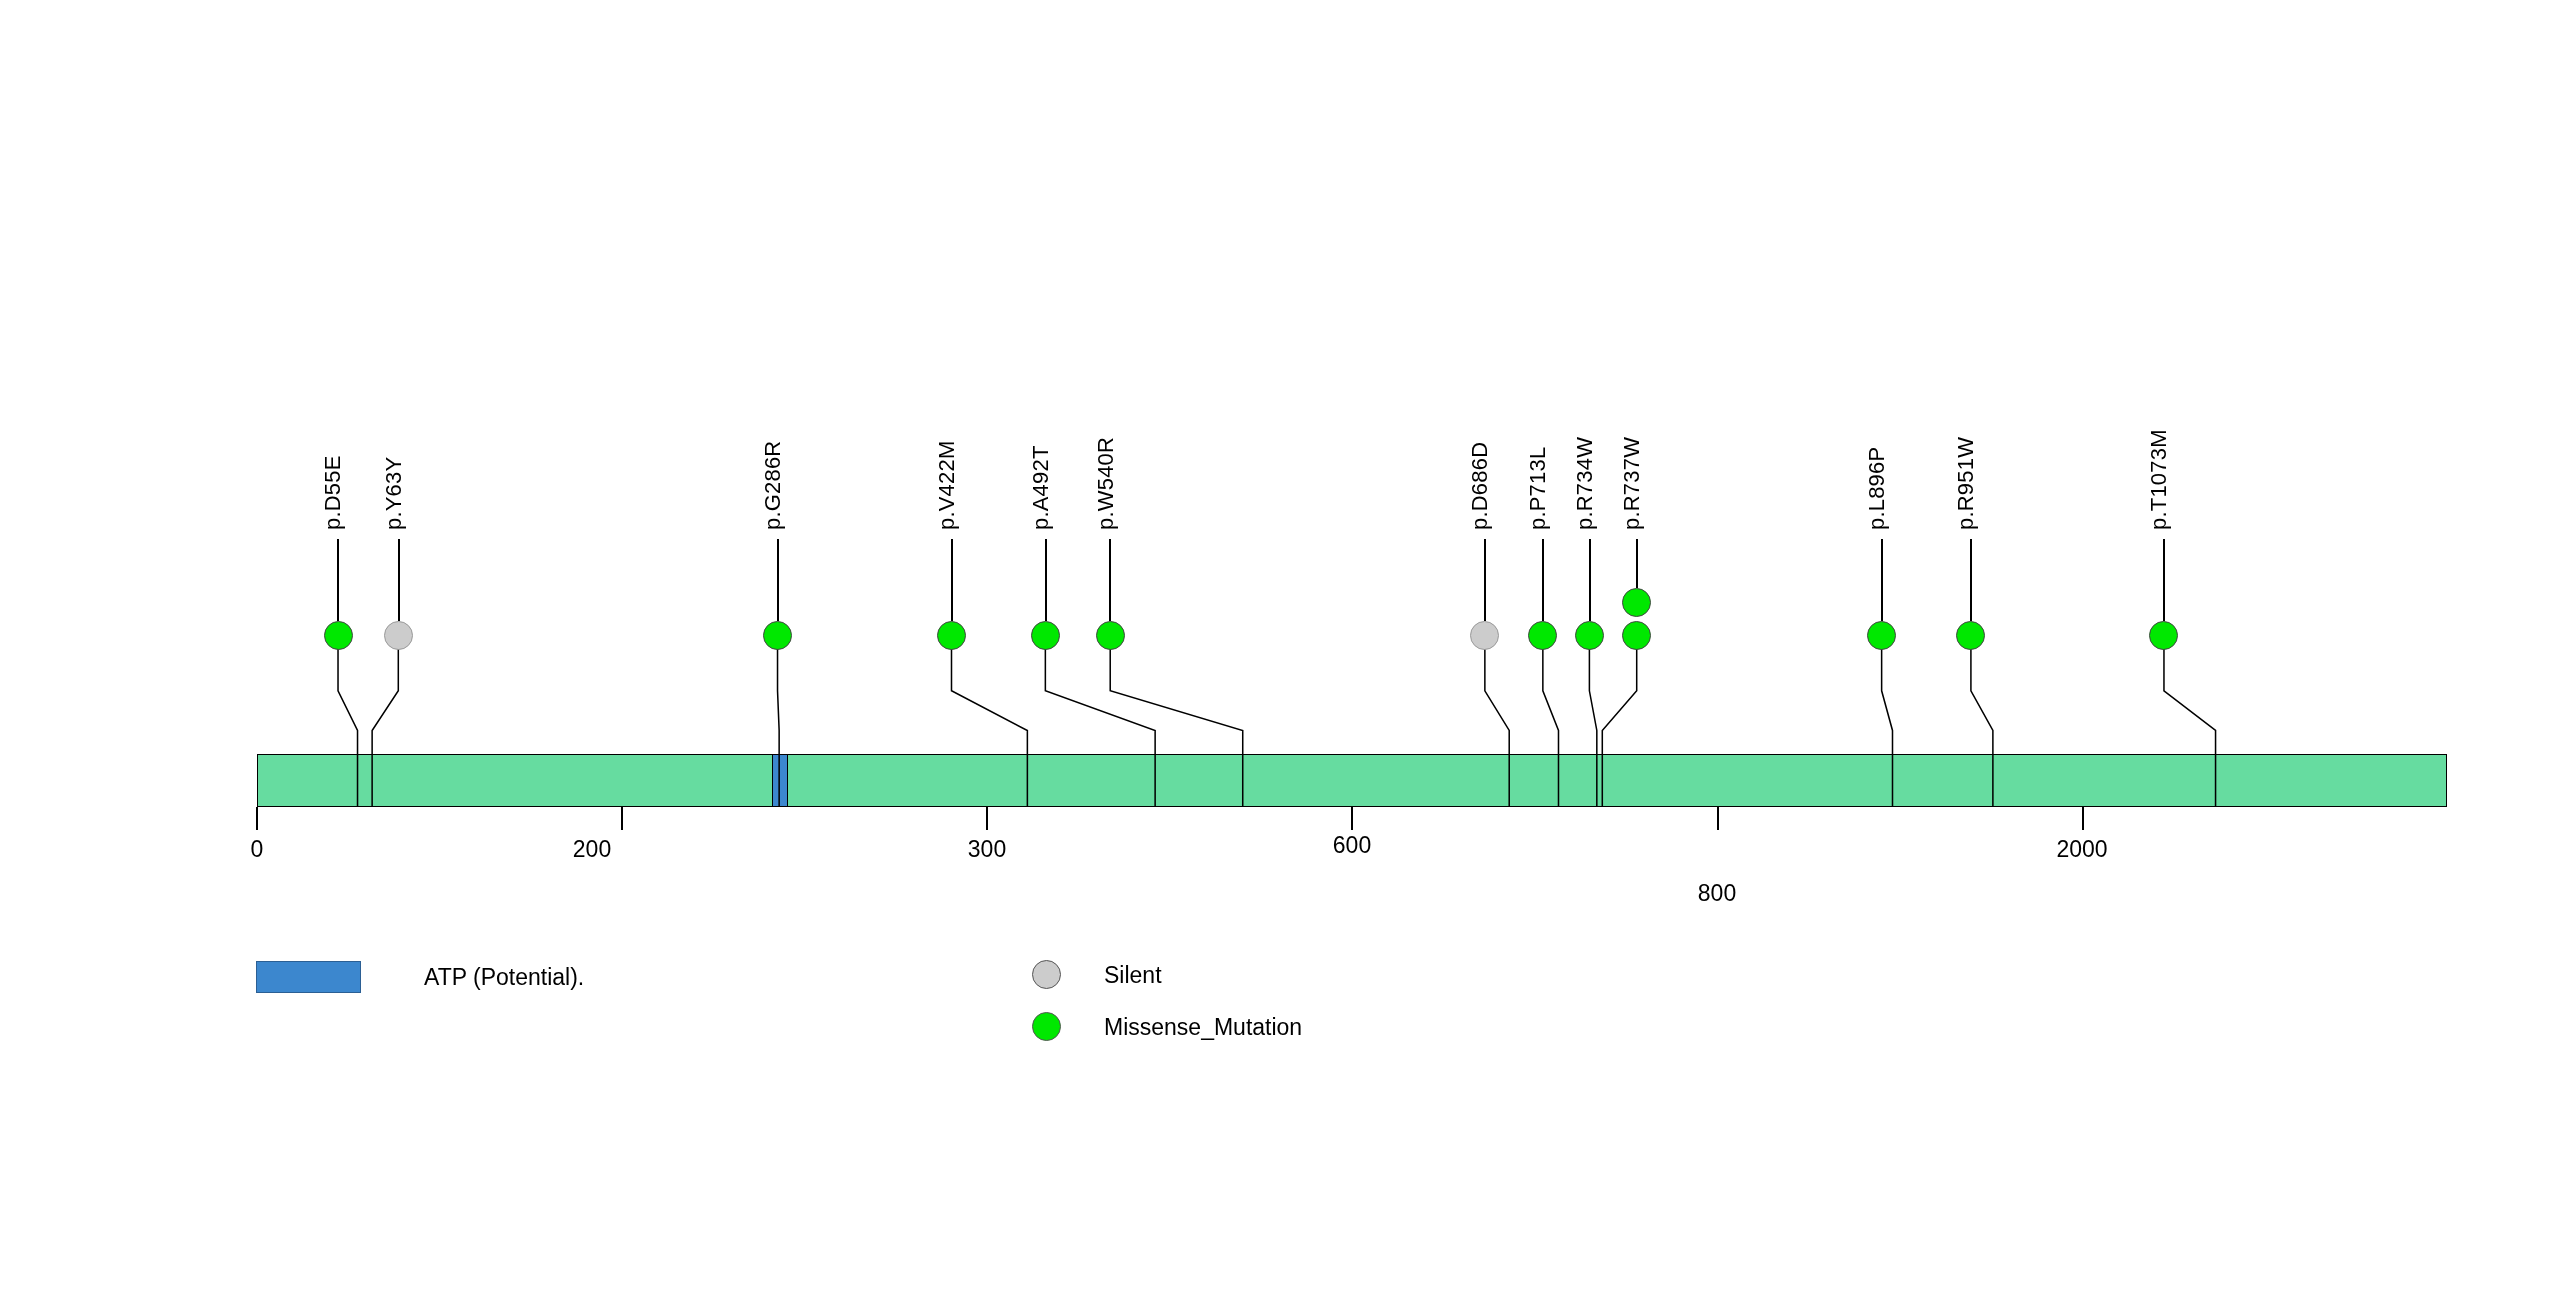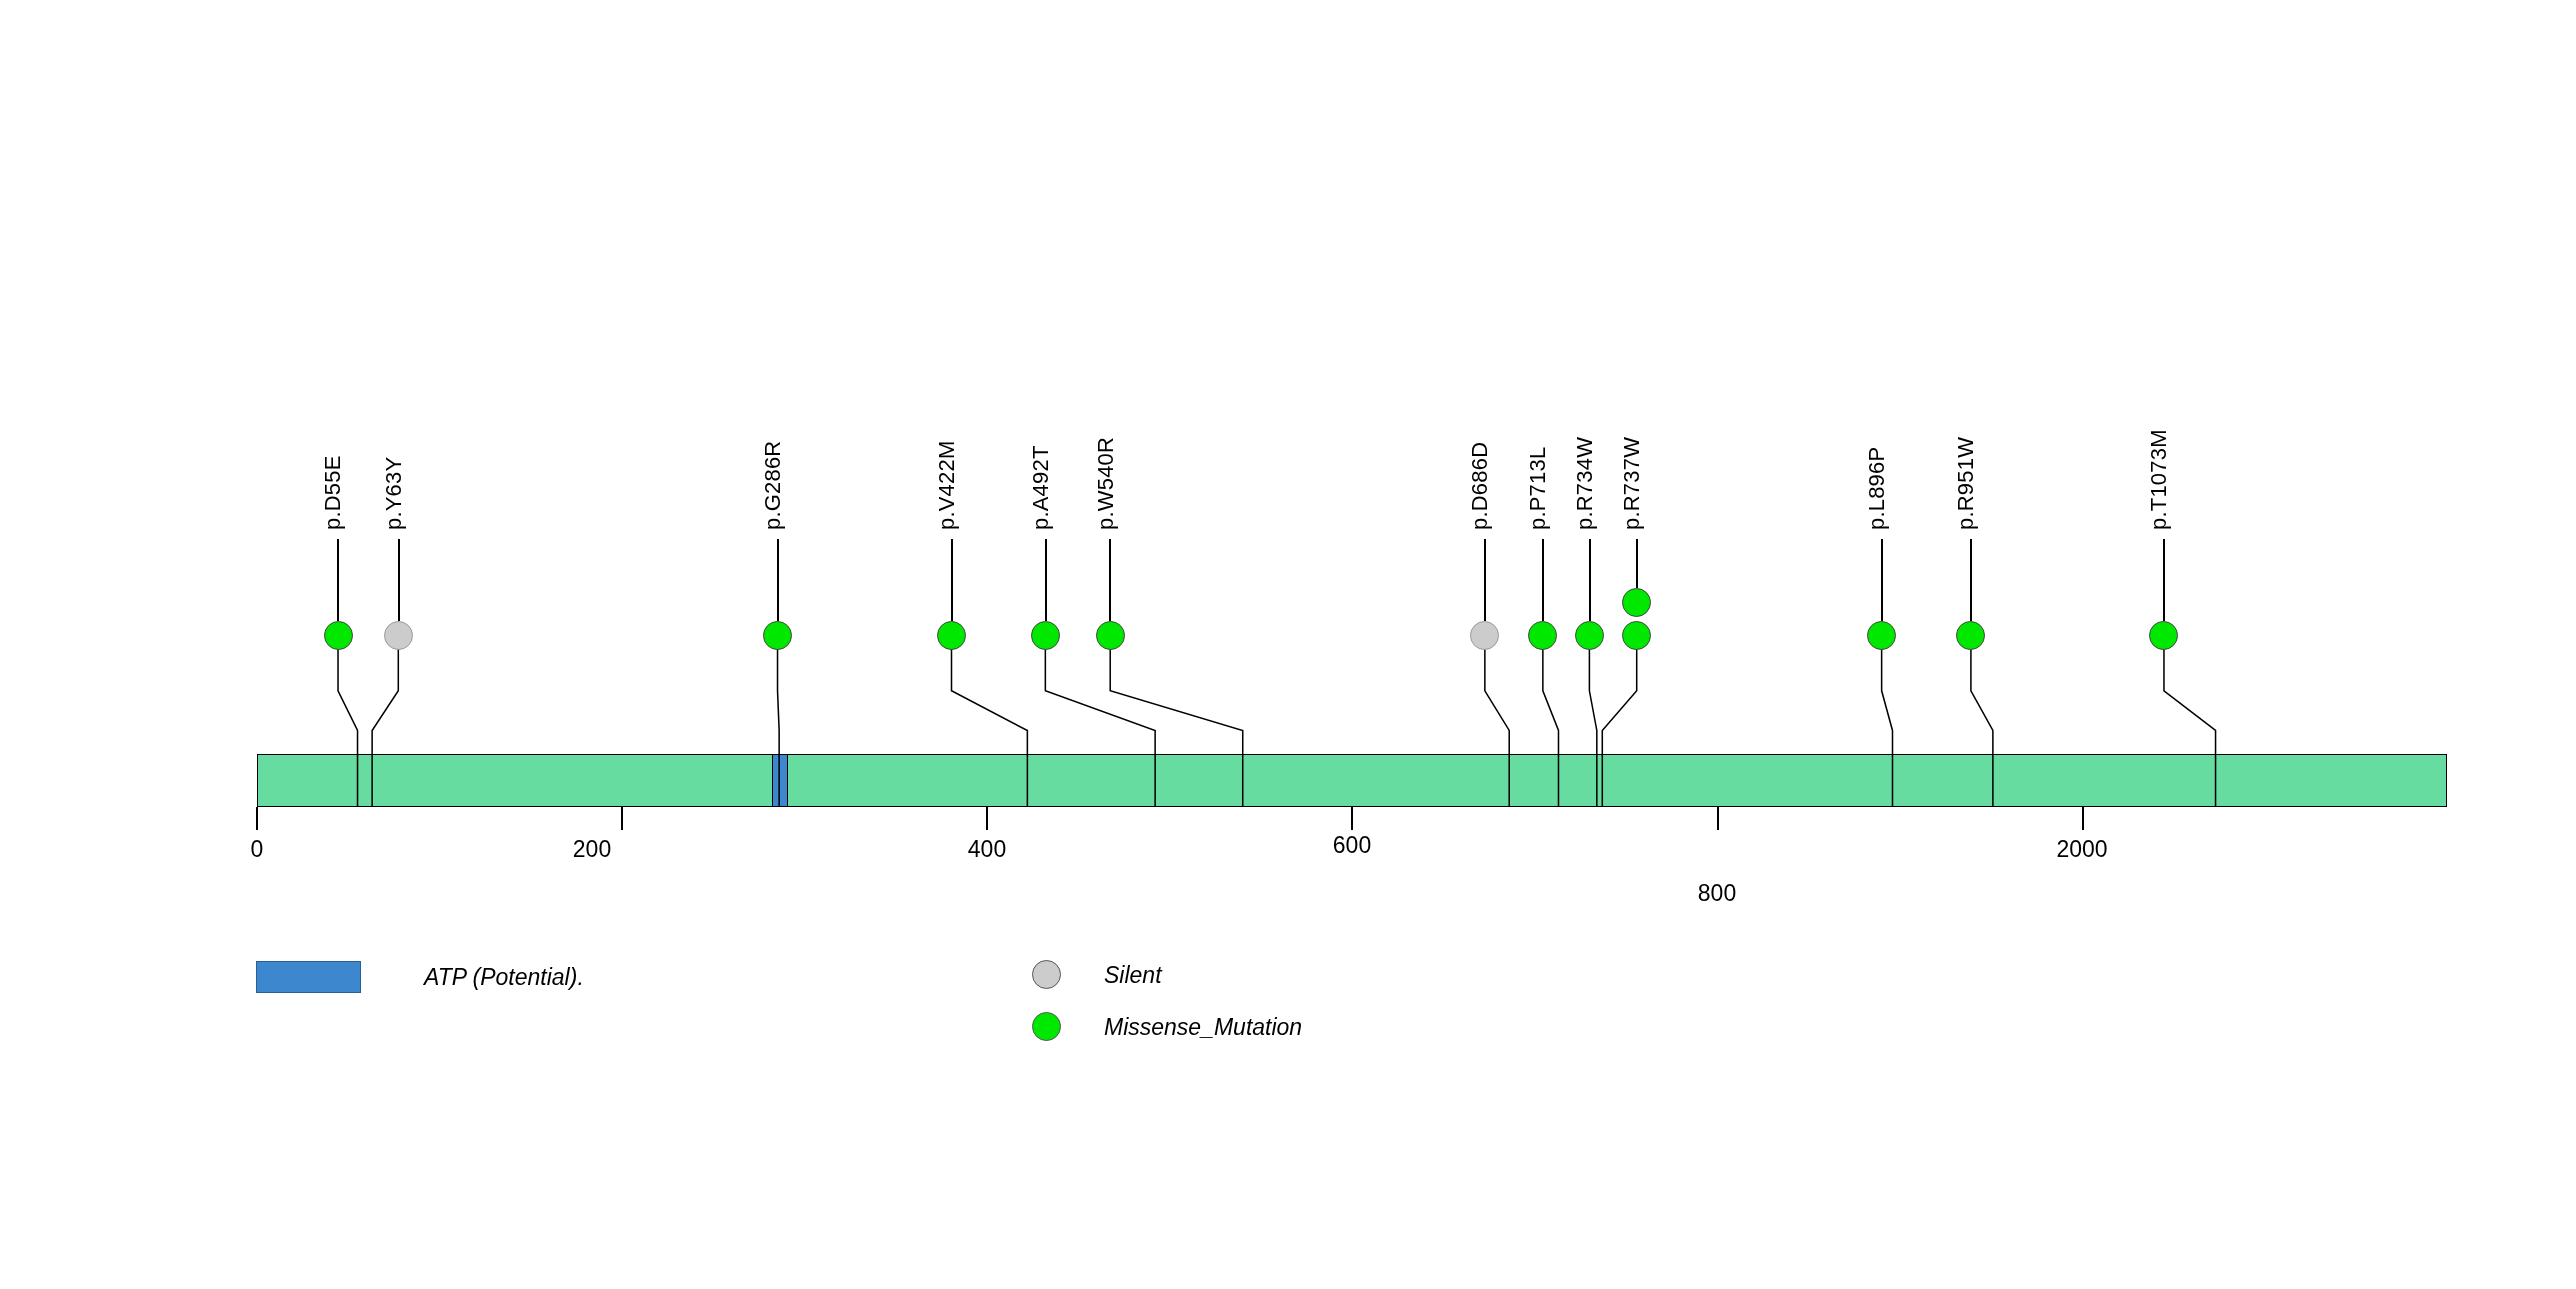--- a/index.html
+++ b/index.html
@@ -28,21 +28,21 @@
     letter-spacing:0.2px;
   }
 
   
   .axis-tick{position:absolute;width:1.5px;background:#000;}
   .axis-tick-label{position:absolute;font-size:23px;color:#000;text-align:center;transform:translateX(-50%);}
 
   
   .legend-rect{position:absolute;box-sizing:border-box;border:1.1px solid #2b5f94;}
   .legend-dot{position:absolute;border-radius:50%;box-sizing:border-box;border:1.1px solid #555;}
-  .legend-text{position:absolute;font-size:23px;color:#000;white-space:nowrap;font-style:italic;}
+  .legend-text{position:absolute;font-size:23px;color:#000;white-space:nowrap;}
 </style>
 </head>
 <body>
 
 <div id="stage">
 
   <div class="backbone" id="backbone" style="left: 257px; top: 754px; width: 2190px; height: 53px; background: rgb(102, 220, 160);"></div>
 
   <div id="domains-layer">
       <div class="domain-block" title="ATP (Potential)." style="left: 772px; top: 754px; width: 16.4px; height: 53px; background: rgb(60, 135, 206);"></div>
@@ -129,21 +129,21 @@
       <div class="lolli missense" title="p.T1073M (Missense_Mutation)" style="left: 2149px; top: 621px; height: 29px; width: 29px; background: rgb(0, 232, 0);"></div>
       <div class="mut-label" style="left: 2172px; top: 504px;">p.T1073M</div>
     </div>
 
   <div id="axis-layer">
       <div class="axis-tick" style="left: 256px; top: 807px; height: 23px;"></div>
       <div class="axis-tick-label" style="left: 257px; top: 836px;">0</div>
       <div class="axis-tick" style="left: 621px; top: 807px; height: 23px;"></div>
       <div class="axis-tick-label" style="left: 592px; top: 836px;">200</div>
       <div class="axis-tick" style="left: 986px; top: 807px; height: 23px;"></div>
-      <div class="axis-tick-label" style="left: 987px; top: 836px;">400</div>
+      <div class="axis-tick-label" style="left: 987px; top: 836px;">300</div>
       <div class="axis-tick" style="left: 1351px; top: 807px; height: 23px;"></div>
       <div class="axis-tick-label" style="left: 1352px; top: 832px;">600</div>
       <div class="axis-tick" style="left: 1717px; top: 807px; height: 23px;"></div>
       <div class="axis-tick-label" style="left: 1717px; top: 836px; margin-top: 44px;">800</div>
       <div class="axis-tick" style="left: 2082px; top: 807px; height: 23px;"></div>
       <div class="axis-tick-label" style="left: 2082px; top: 836px;">2000</div>
     </div>
 
   <div id="legend-layer">
       <div class="legend-rect" style="left: 256px; top: 961px; width: 105px; height: 32px; background: rgb(60, 135, 206);"></div>

